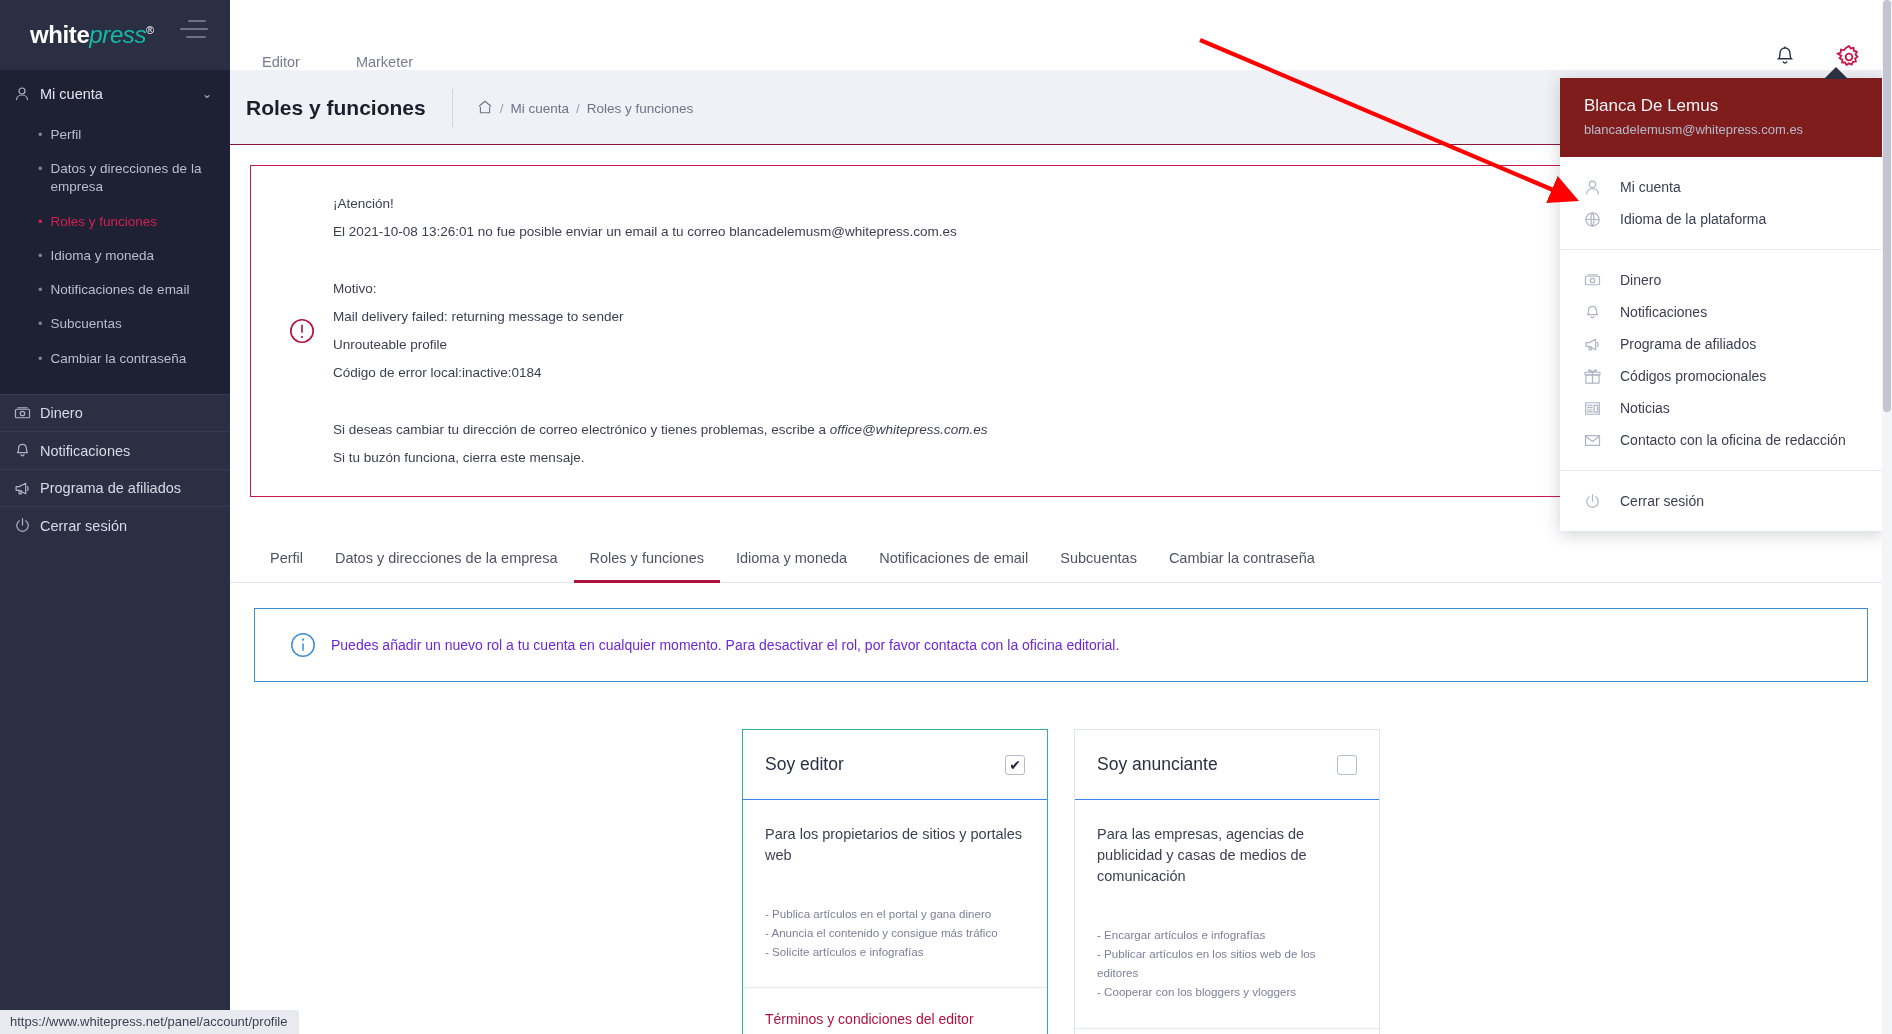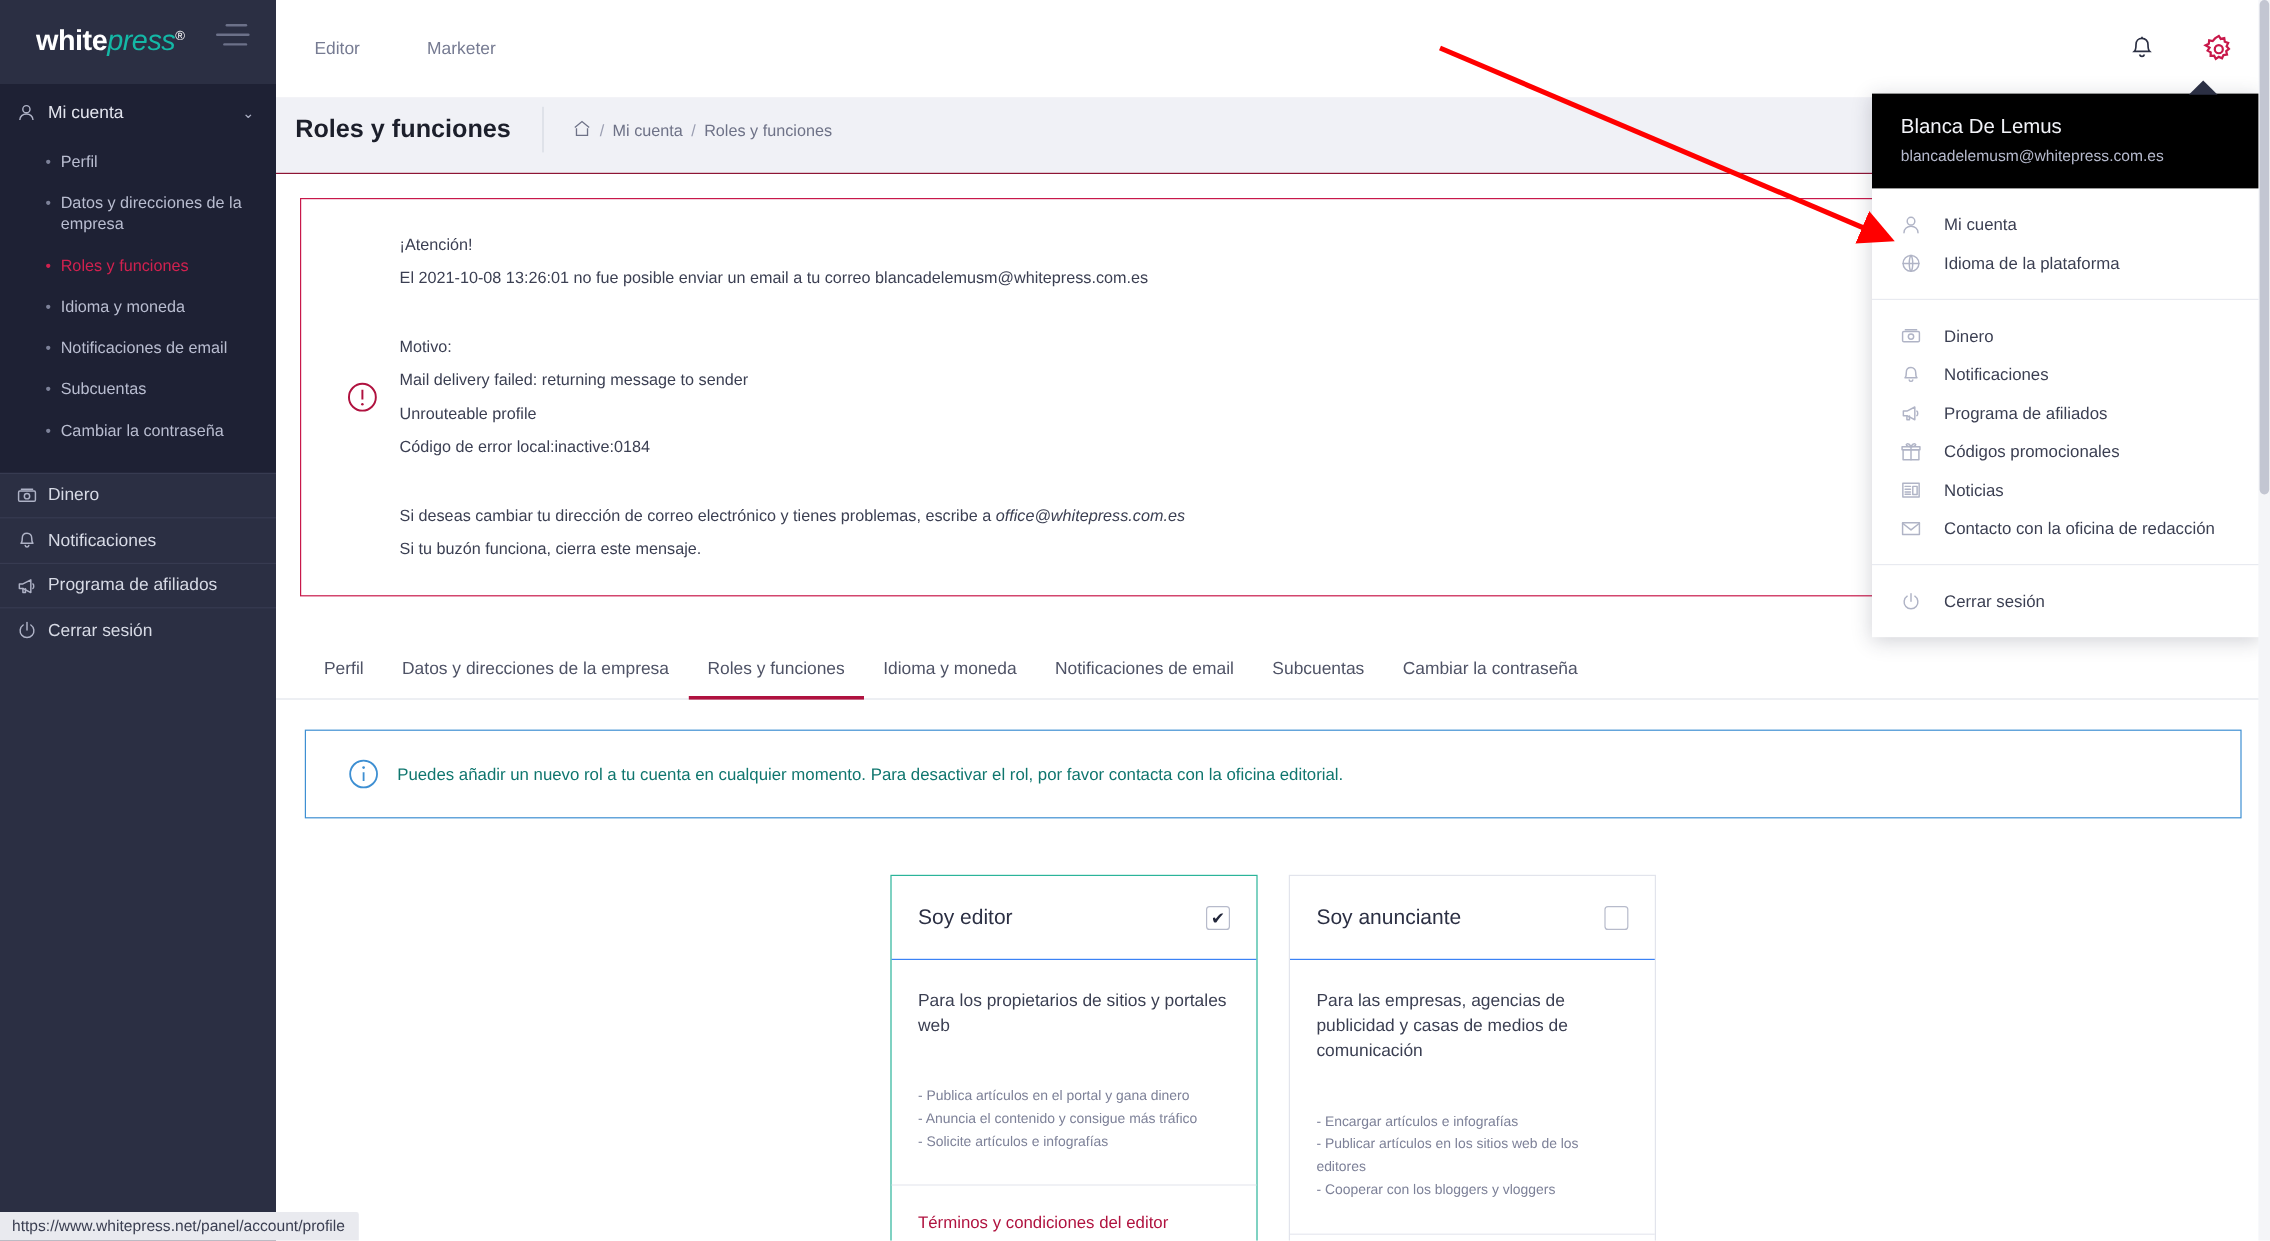--- a/index.html
+++ b/index.html
@@ -62,23 +62,23 @@
     display: flex; align-items: center;
     height: 37.5px; padding-left: 14px;
     font-size: 14.5px; color: #d7dae5; cursor: pointer;
     border-top: 1px solid #373b51;
   }
   .main-nav-item .ic { width: 26px; display:flex; align-items:center; }
 
   
   .topbar {
     position: absolute; left: 230px; top: 0;
-    width: 1662px; height: 81px;
+    width: 1662px; height: 70px;
     background: #ffffff;
-    display: flex; align-items: center;
+    display: flex; align-items: flex-end;
     z-index: 10;
   }
   .topnav { display: flex; padding-left: 32px; }
   .topnav a {
     font-size: 14.5px; color: #767b92;
     margin-right: 56px; text-decoration: none; cursor: pointer;
   }
   .topicons {
     margin-left: auto; display: flex; align-items: center;
     padding-right: 30px; gap: 40px;
@@ -141,21 +141,21 @@
   }
 
   .info-box {
     margin: 25px 24px 0 24px;
     border: 1px solid #3e8fd2;
     background: #ffffff;
     display: flex; align-items: center;
     padding: 22px 20px;
   }
   .info-icon { width: 56px; display:flex; justify-content:center; flex:0 0 56px; }
-  .info-text { font-size: 14px; color: #0f766e; }
+  .info-text { font-size: 14px; color: #6d28d9; }
 
   .cards {
     display: flex; gap: 26px;
     justify-content: center;
     margin-top: 47px;
   }
   .card { width: 306px; background: #ffffff; }
   .card.selected { border: 1px solid #2bb49a; }
   .card.unselected { border: 1px solid #e2e4ec; }
   .card-head {
@@ -188,21 +188,21 @@
     box-shadow: 0 3px 16px rgba(40,44,70,0.22);
     z-index: 50;
   }
   .dd-caret {
     position: absolute; right: 36px; top: -11px;
     width: 0; height: 0;
     border-left: 12px solid transparent;
     border-right: 12px solid transparent;
     border-bottom: 12px solid #2b2f43;
   }
-  .dd-head { background: #000000; padding: 18px 24px 20px 24px; }
+  .dd-head { background: #7f1d1d; padding: 18px 24px 20px 24px; }
   .dd-name { color: #f2f3f8; font-size: 17px; margin-bottom: 6px; }
   .dd-mail { color: #b5b9cc; font-size: 13px; }
   .dd-group { padding: 14px 0; }
   .dd-group + .dd-group { border-top: 1px solid #e8eaf0; }
   .dd-item {
     display: flex; align-items: center;
     padding: 8px 24px; height: 32px;
     font-size: 14px; color: #3b3f52; cursor: pointer;
   }
   .dd-item .ic { width: 36px; display: flex; align-items: center; }

